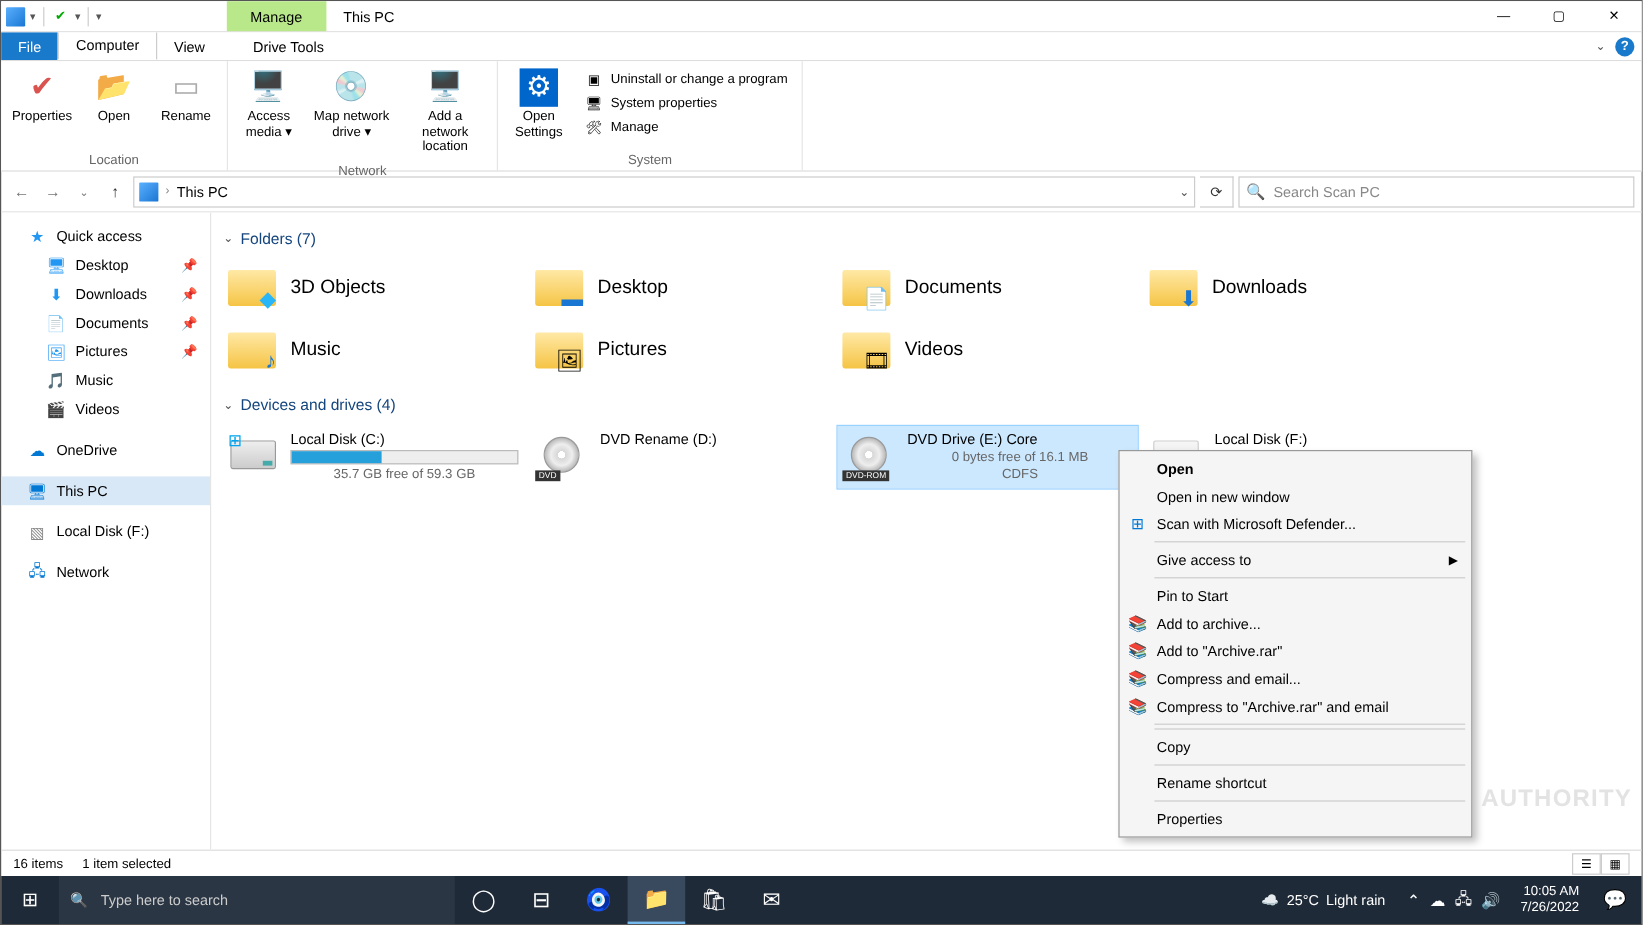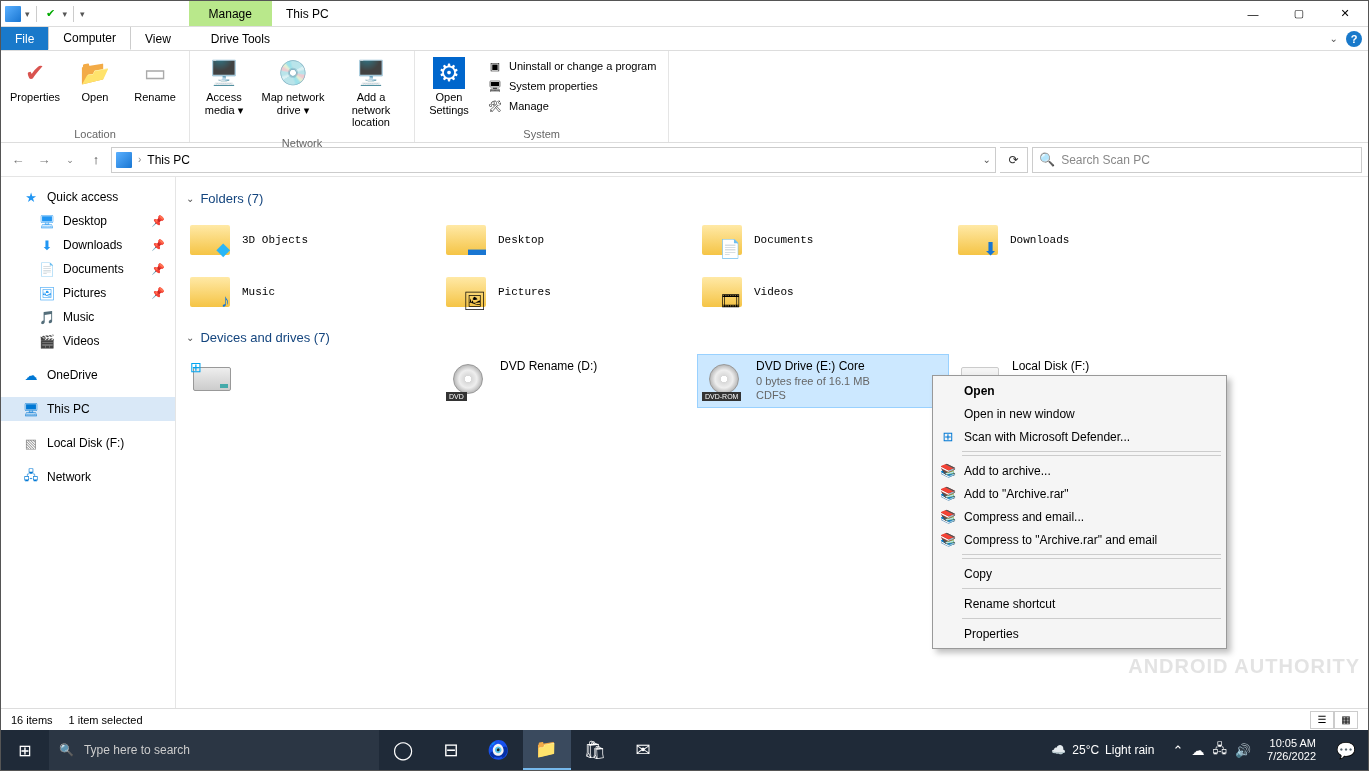--- a/index.html
+++ b/index.html
@@ -61,31 +61,31 @@
 .sidebar .navgap{height:10px;}
 
 .content{flex:1;overflow:auto;padding:8px 10px;position:relative;}
 .section-header{display:flex;align-items:center;gap:6px;color:#14457e;font-size:13px;margin:6px 0 10px 0;}
 .section-header .chev{font-size:10px;color:#555;}
 .grid{display:grid;grid-template-columns:repeat(4,250px);gap:4px 6px;margin-bottom:14px;}
 .folder{display:flex;align-items:center;gap:10px;height:48px;padding:2px;}
 .folder .ficon{width:44px;height:40px;display:flex;align-items:center;justify-content:center;font-size:32px;position:relative;}
 .folder .ficon .base{width:40px;height:30px;background:linear-gradient(#ffe9a6,#f5c445);border-radius:2px;position:relative;}
 .folder .ficon .overlay{position:absolute;right:2px;bottom:0;font-size:18px;}
-.folder .fname{font-size:11px;font-family:Liberation Mono, monospace;}
+.folder .fname{font-size:16px;}
 
 .drives{display:grid;grid-template-columns:repeat(4,250px);gap:4px 6px;}
 .drive{display:flex;gap:10px;padding:4px;height:52px;align-items:flex-start;}
 .drive.selected{background:#cce8ff;outline:1px solid #99d1ff;}
 .drive .dicon{width:44px;height:40px;display:flex;align-items:center;justify-content:center;font-size:28px;position:relative;}
 .drive .dinfo{display:flex;flex-direction:column;gap:2px;font-size:11px;flex:1;}
 .drive .dname{font-size:12px;color:#000;}
 .drive .dbar{width:190px;height:12px;border:1px solid #bbb;background:#eee;}
 .drive .dbar .fill{height:100%;background:#26a0da;}
-.drive .dsub{color:#666;}
+.drive .dsub{color:#666;text-align:center;}
 
 
 .ctxmenu{position:absolute;left:932px;top:375px;width:295px;background:#f5f5f5;border:1px solid #999;box-shadow:4px 4px 6px rgba(0,0,0,.25);padding:3px;font-size:12px;z-index:100;}
 .ctxmenu .mitem{display:flex;align-items:center;height:23px;padding:0 8px 0 28px;position:relative;}
 .ctxmenu .mitem.bold{font-weight:bold;}
 .ctxmenu .mitem .micon{position:absolute;left:4px;width:16px;height:16px;display:flex;align-items:center;justify-content:center;font-size:13px;}
 .ctxmenu .mitem .arrow{margin-left:auto;font-size:10px;}
 .ctxmenu .msep{height:1px;background:#ccc;margin:3px 2px 3px 26px;}
 
 
@@ -338,28 +338,35 @@
           <div class="ficon">
               <div class="base"></div>
               <span class="overlay">🎞</span>
             </div>
           <span class="fname">Videos</span>
         </div>
       </div>
 
       <div class="section-header">
         <span class="chev">⌄</span>
-        <span>Devices and drives (7)</span>
+        <span>Devices and drives (4)</span>
       </div>
       <div class="drives">
         <div class="drive">
           <div class="dicon">
               <div class="hdd-ico"></div>
               <span style="position:absolute;left:0;top:0;color:#00a4ef;font-size:14px;">⊞</span>
             </div>
+          <div class="dinfo">
+            <span class="dname">Local Disk (C:)</span>
+            <div class="dbar">
+                <div class="fill" style="width:40%;"></div>
+              </div>
+            <span class="dsub">35.7 GB free of 59.3 GB</span>
+          </div>
         </div>
         <div class="drive">
           <div class="dicon">
               <div class="disc-ico"></div>
               <span class="dvd-label">DVD</span>
             </div>
           <div class="dinfo">
             <span class="dname">DVD Rename (D:)</span>
           </div>
         </div>
@@ -393,21 +400,28 @@
         <span>Open</span>
       </div>
     <div class="mitem">
         <span>Open in new window</span>
       </div>
     <div class="mitem">
       <div class="micon" style="color:#0078d4;">⊞</div>
       <span>Scan with Microsoft Defender...</span>
     </div>
     <div class="msep"></div>
-    <div class="msep"></div>
+    <div class="mitem">
+      <span>Give access to</span>
+      <span class="arrow">▶</span>
+    </div>
+    <div class="msep"></div>
+    <div class="mitem">
+        <span>Pin to Start</span>
+      </div>
     <div class="mitem">
       <div class="micon">📚</div>
       <span>Add to archive...</span>
     </div>
     <div class="mitem">
       <div class="micon">📚</div>
       <span>Add to "Archive.rar"</span>
     </div>
     <div class="mitem">
       <div class="micon">📚</div>

